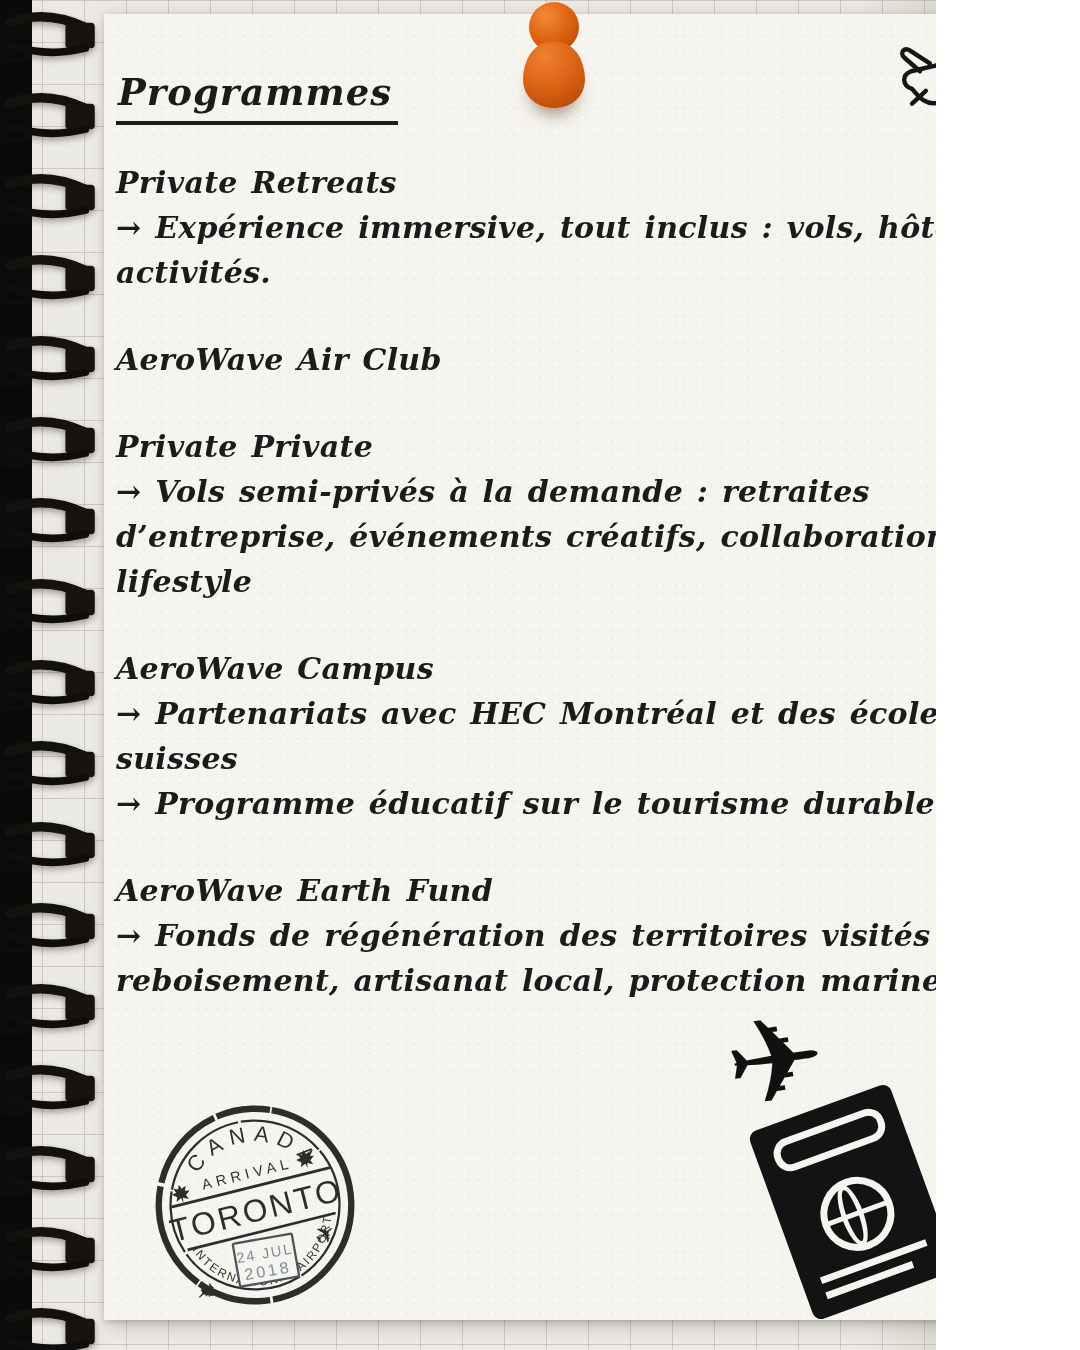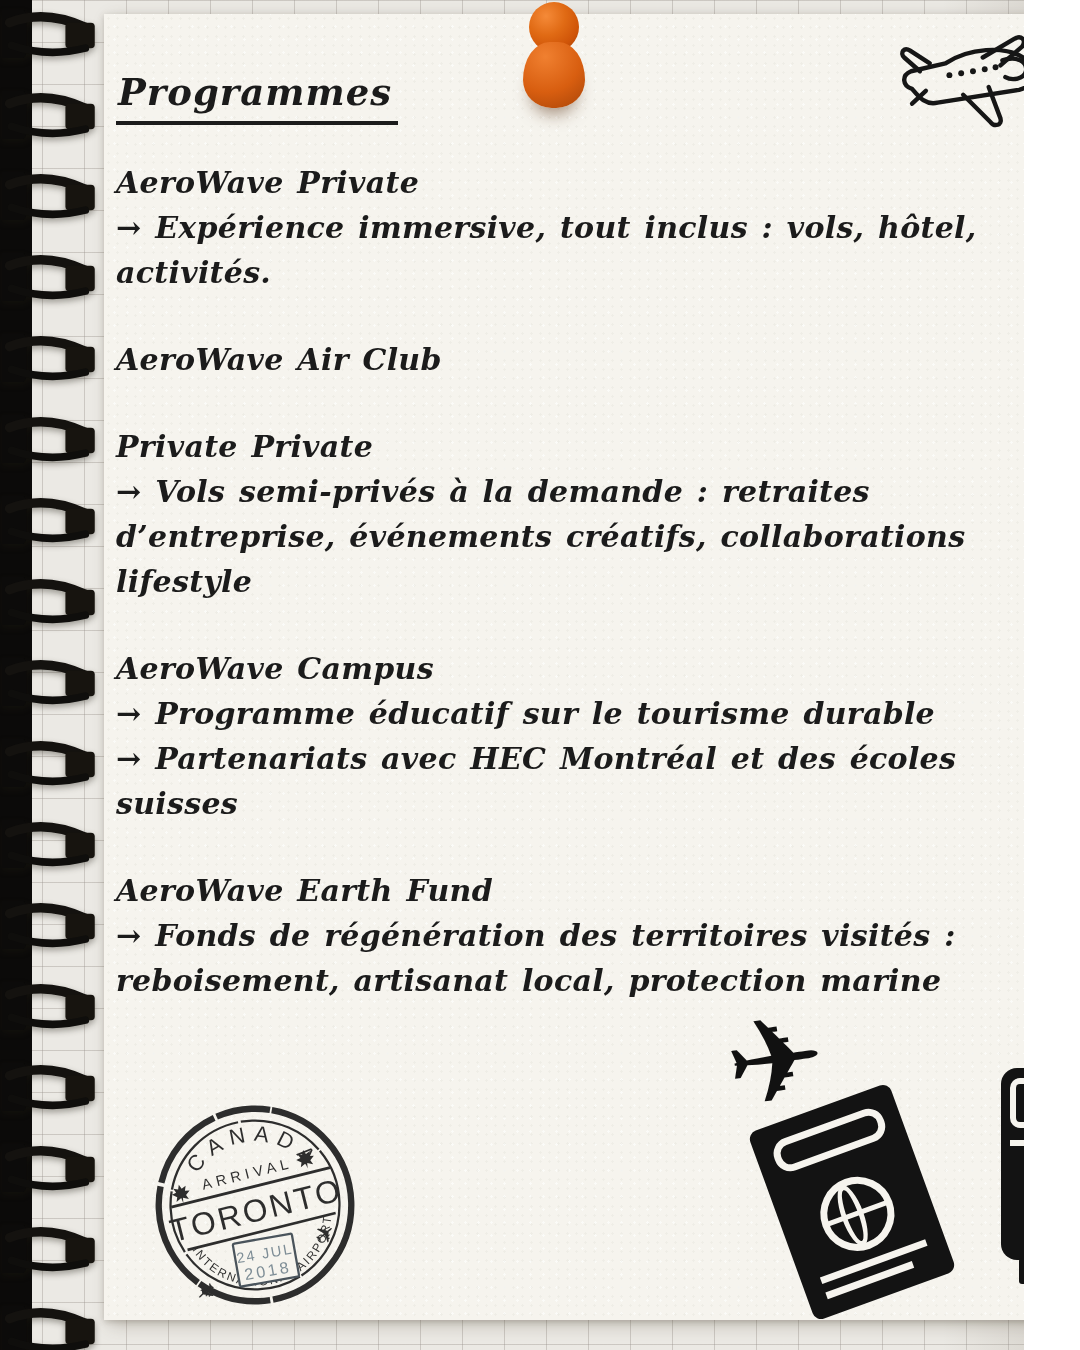--- a/index.html
+++ b/index.html
@@ -1,17 +1,17 @@
 <!DOCTYPE html>
 <html><head>
 <meta charset="utf-8">
 <style>
   html,body{margin:0;padding:0;}
   body{width:1080px;height:1350px;overflow:hidden;font-family:"DejaVu Serif",serif;}
-  .canvas{position:relative;width:1024px;height:1350px;overflow:hidden;background:#ebe9e4;}
+  .canvas{position:relative;width:936px;height:1350px;overflow:hidden;background:#ebe9e4;}
 
   
   .grid-bg{position:absolute;inset:0;
     background-image:
       linear-gradient(rgba(150,145,138,.38) 1px, transparent 1px),
       linear-gradient(90deg, rgba(150,145,138,.38) 1px, transparent 1px),
       linear-gradient(90deg, rgba(120,108,92,0) 92%, rgba(120,108,92,.12));
     background-size:42px 42px, 42px 42px, 100% 100%;}
 
   
@@ -195,34 +195,34 @@
           <circle cx="70" cy="44" r="3"></circle>
           <circle cx="82" cy="42" r="3"></circle>
         <circle cx="94" cy="40" r="3"></circle>
           <circle cx="105" cy="38" r="3"></circle>
       </g>
     </svg>
 
     <h1 class="title">Programmes</h1>
     <div class="sections" id="sections">
         <div class="section">
-          <div class="heading">AeroWave Private</div>
+          <div class="heading">Private Retreats</div>
           <div class="bullet">→ Expérience immersive, tout inclus : vols, hôtel, activités.</div>
         </div>
         <div class="section">
           <div class="heading">AeroWave Air Club</div>
         </div>
         <div class="section">
           <div class="heading">Private Private</div>
           <div class="bullet">→ Vols semi-privés à la demande : retraites d’entreprise, événements créatifs, collaborations lifestyle</div>
         </div>
         <div class="section">
           <div class="heading">AeroWave Campus</div>
+          <div class="bullet">→ Partenariats avec HEC Montréal et des écoles suisses</div>
           <div class="bullet">→ Programme éducatif sur le tourisme durable</div>
-          <div class="bullet">→ Partenariats avec HEC Montréal et des écoles suisses</div>
         </div>
         <div class="section">
           <div class="heading">AeroWave Earth Fund</div>
           <div class="bullet">→ Fonds de régénération des territoires visités : reboisement, artisanat local, protection marine</div>
         </div>
       </div>
 
     <svg class="stamp" viewBox="0 0 240 240">
       <g fill="none" stroke="#1d1d1d">
         <circle cx="120" cy="120" r="106" stroke-width="7" stroke-dasharray="150 3 82 2 120 4 95 3 60 2"></circle>

